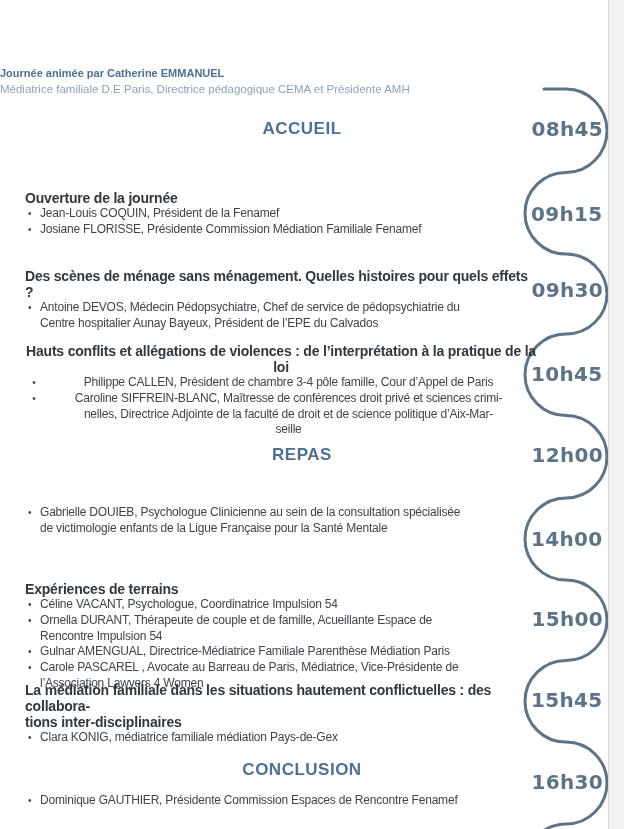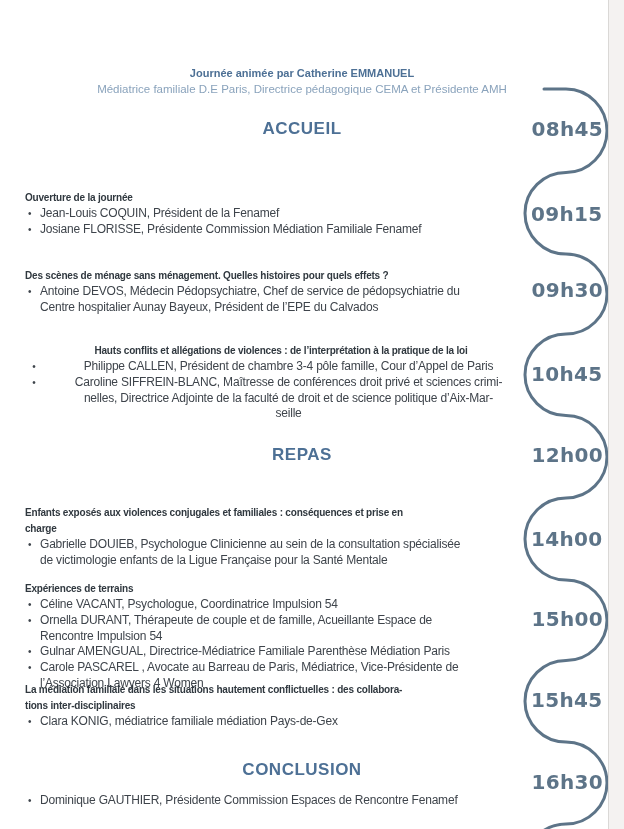--- a/index.html
+++ b/index.html
@@ -14,32 +14,32 @@
   .edge-strip{
     position:absolute;top:0;left:608px;width:16px;height:829px;
     background:#f4f2f1;border-left:1px solid #dad8d6;box-sizing:border-box;
   }
   
   .doc-header{position:absolute;top:11px;left:0;width:604px;text-align:center;}
   .doc-title{
     font-size:13px;font-weight:bold;color:#4d7095;line-height:16px;letter-spacing:.2px;
     white-space:pre-line;
   }
-  .facilitator{position:absolute;top:66px;left:0;width:604px;text-align:center;}
+  .facilitator{position:absolute;top:66px;left:0;width:604px;}
   .facilitator-name{font-size:11px;font-weight:bold;color:#4d7095;line-height:15px;}
   .facilitator-role{font-size:11.5px;color:#8aa3bc;line-height:16px;}
   
   .milestone{
     position:absolute;left:0;width:604px;text-align:center;
     font-size:17px;font-weight:bold;color:#4d7095;letter-spacing:.5px;line-height:20px;
   }
   
   .talk{position:absolute;left:25px;width:512px;}
   .session-heading{
-    font-size:10px;font-weight:bold;color:#30383f;line-height:16px;
+    font-size:14px;font-weight:bold;color:#30383f;line-height:16px;
     letter-spacing:-0.2px;white-space:pre-line;margin:0;
   }
   .bullet-row{display:grid;grid-template-columns:15px 1fr;}
   .dot{font-size:10px;color:#3e444b;line-height:15.8px;padding-left:3px;}
   .btext{
     font-size:12px;color:#3e444b;line-height:15.8px;letter-spacing:-0.2px;
     white-space:pre-line;
   }
   
   .curve{position:absolute;top:0;left:0;pointer-events:none;}
@@ -99,22 +99,20 @@
           <div class="bullet-row">
             <span class="dot">•</span>
             <span class="btext">Caroline SIFFREIN-BLANC, Maîtresse de conférences droit privé et sciences crimi-
 nelles, Directrice Adjointe de la faculté de droit et de science politique d’Aix-Mar-
 seille</span>
           </div>
         </div>
   </div>
       <div class="milestone" style="top: 445px;">REPAS</div>
       <div class="talk" style="top: 505px;">
-    <div class="session-heading">Enfants exposés aux violences conjugales et familiales : conséquences et prise en
-charge</div>
     <div>
           <div class="bullet-row">
             <span class="dot">•</span>
             <span class="btext">Gabrielle DOUIEB, Psychologue Clinicienne au sein de la consultation spécialisée
 de victimologie enfants de la Ligue Française pour la Santé Mentale</span>
           </div>
         </div>
   </div>
       <div class="talk" style="top: 581px;">
     <div class="session-heading">Expériences de terrains</div>

